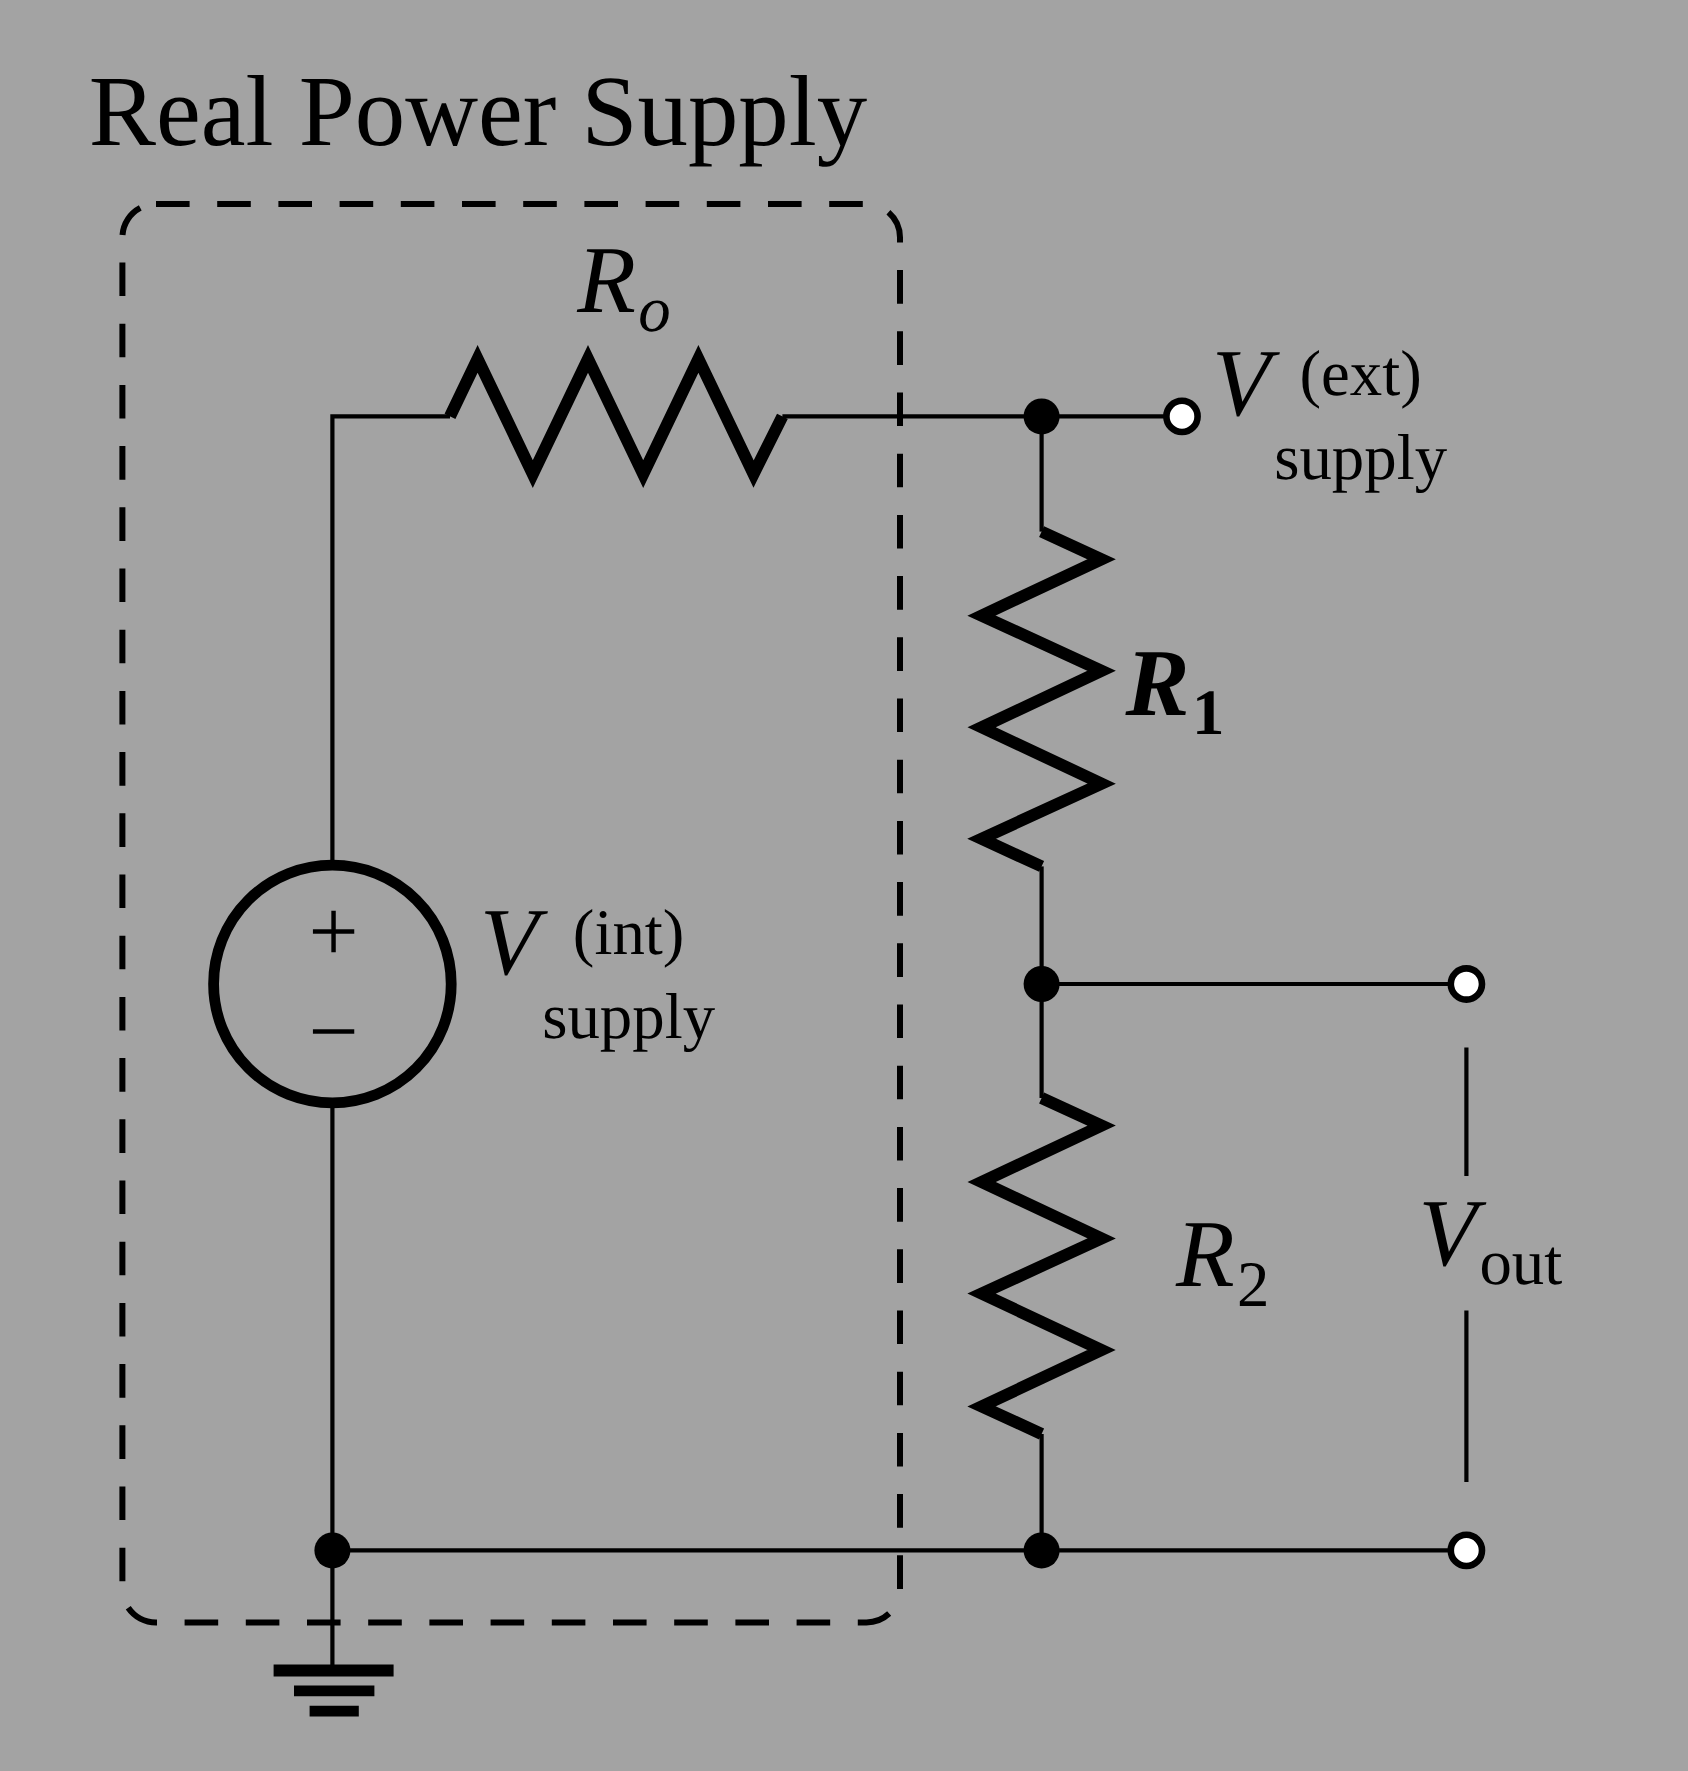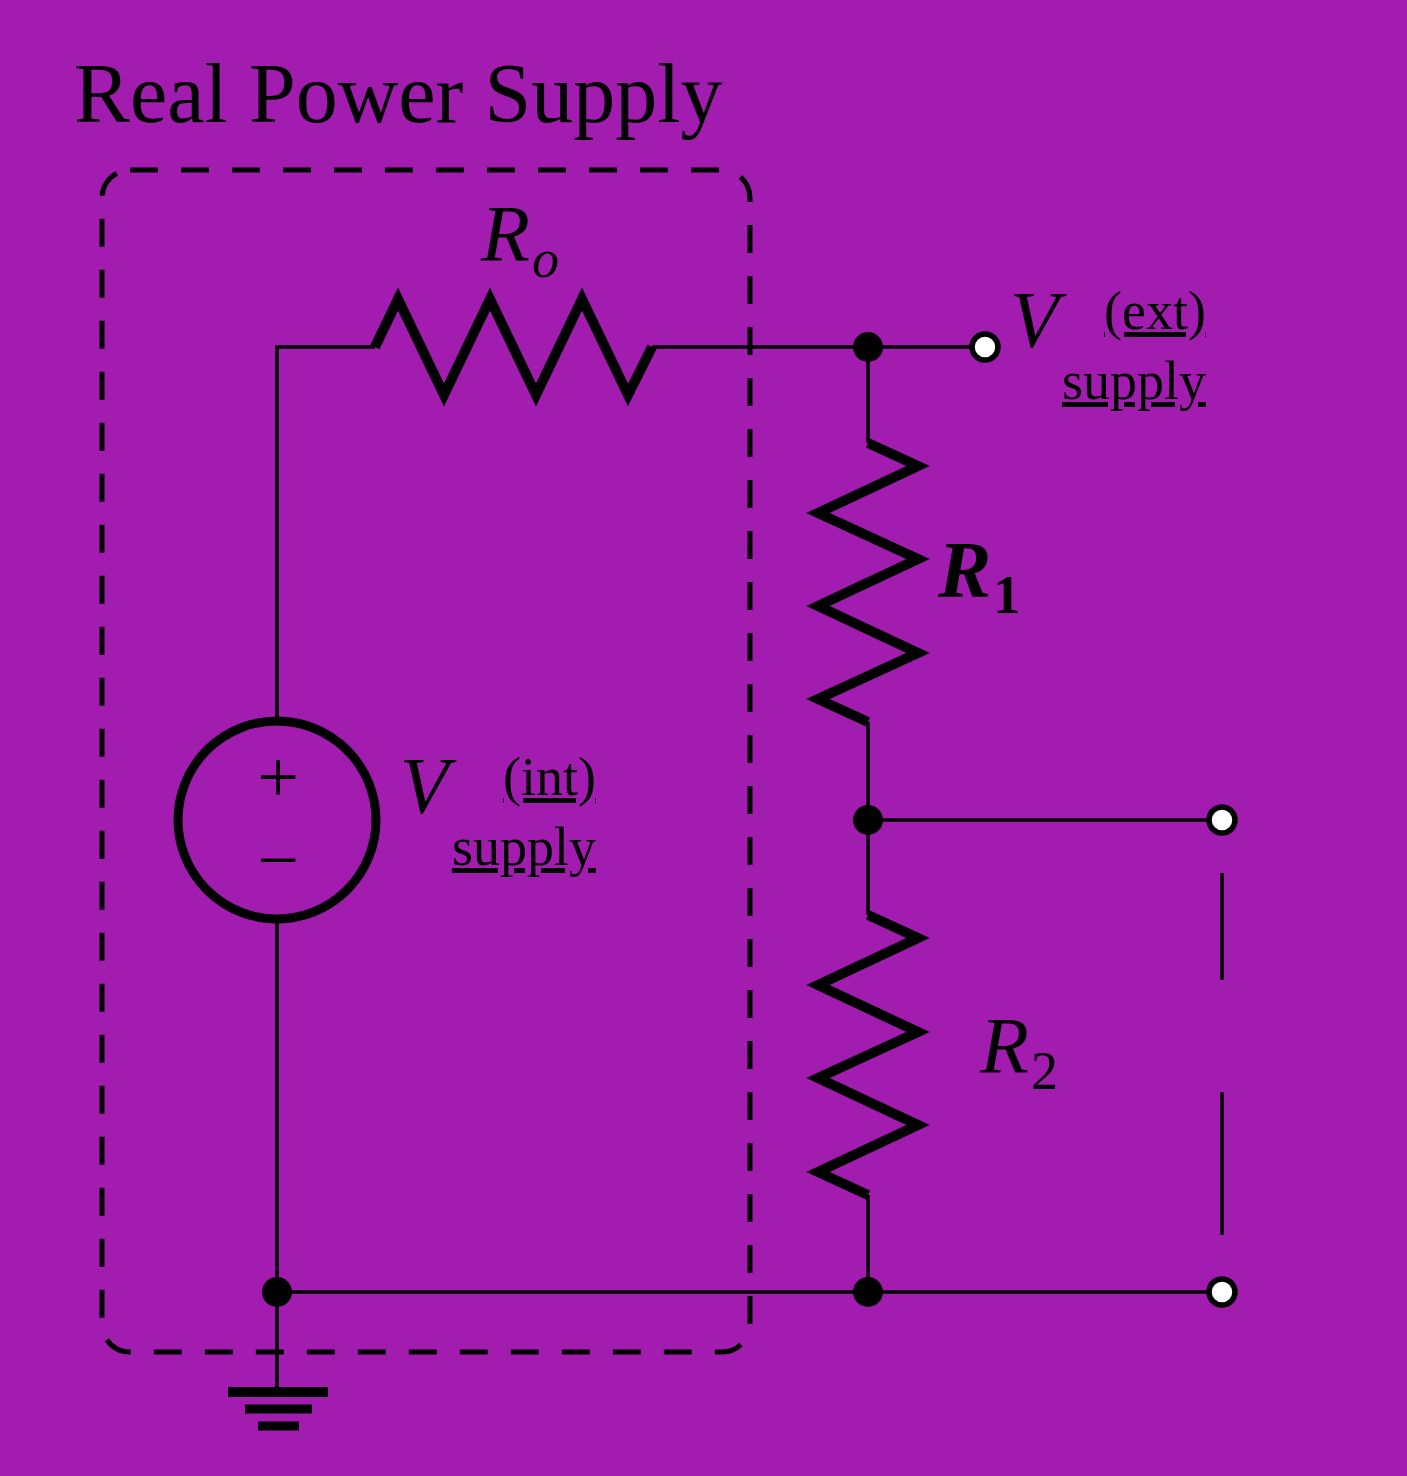--- a/index.html
+++ b/index.html
@@ -1,20 +1,20 @@
 <!DOCTYPE html>
 <html><head>
 <meta charset="utf-8">
 <style>
   html, body { margin: 0; padding: 0; background: #ffffff; }
   .canvas {
     position: relative;
     width: 1407px;
     height: 1476px;
-    background: #a21caf;
+    background: #a3a3a3;
     overflow: hidden;
     font-family: "Liberation Serif", "DejaVu Serif", serif;
     color: #000000;
   }
   svg.circuit { position: absolute; left: 0; top: 0; }
 
   .title {
     position: absolute;
     left: 74px; top: 50px;
     font-size: 84px;
@@ -37,27 +37,26 @@
     font-size: 54px;
     line-height: 1;
     margin-left: 2px;
     vertical-align: -16px;
   }
   .qlabel .subonly.it { font-style: italic; }
   
   .qlabel .stack {
     display: inline-flex;
     flex-direction: column;
-    align-items: flex-end;
+    align-items: center;
     font-size: 54px;
     line-height: 1;
     vertical-align: top;
     padding-top: 4px;
     margin-left: 3px;
-    text-decoration: underline;
   }
   .qlabel .stack .sup { display: block; line-height: 1; }
   .qlabel .stack .sub { display: block; line-height: 1; margin-top: 16px; }
 
   .pm {
     position: absolute;
     width: 80px; height: 80px;
     display: flex;
     align-items: center;
     justify-content: center;
@@ -142,17 +141,20 @@
     <span class="base">V</span><span class="stack">
         <span class="sup">(int)</span>
         <span class="sub">supply</span>
       </span>
   </div>
 
   <div class="qlabel" style="left:980px; top:1006px;">
     <span class="base">R</span><span class="subonly">2</span>
   </div>
 
+  <div class="qlabel" style="left:1182px; top:988px;">
+    <span class="base">V</span><span class="subonly">out</span>
+  </div>
 
   <div class="pm" style="left:238px; top:737px;">+</div>
   <div class="pm" style="left:238px; top:820px;">−</div>
 
 </div>
 
 </body></html>

